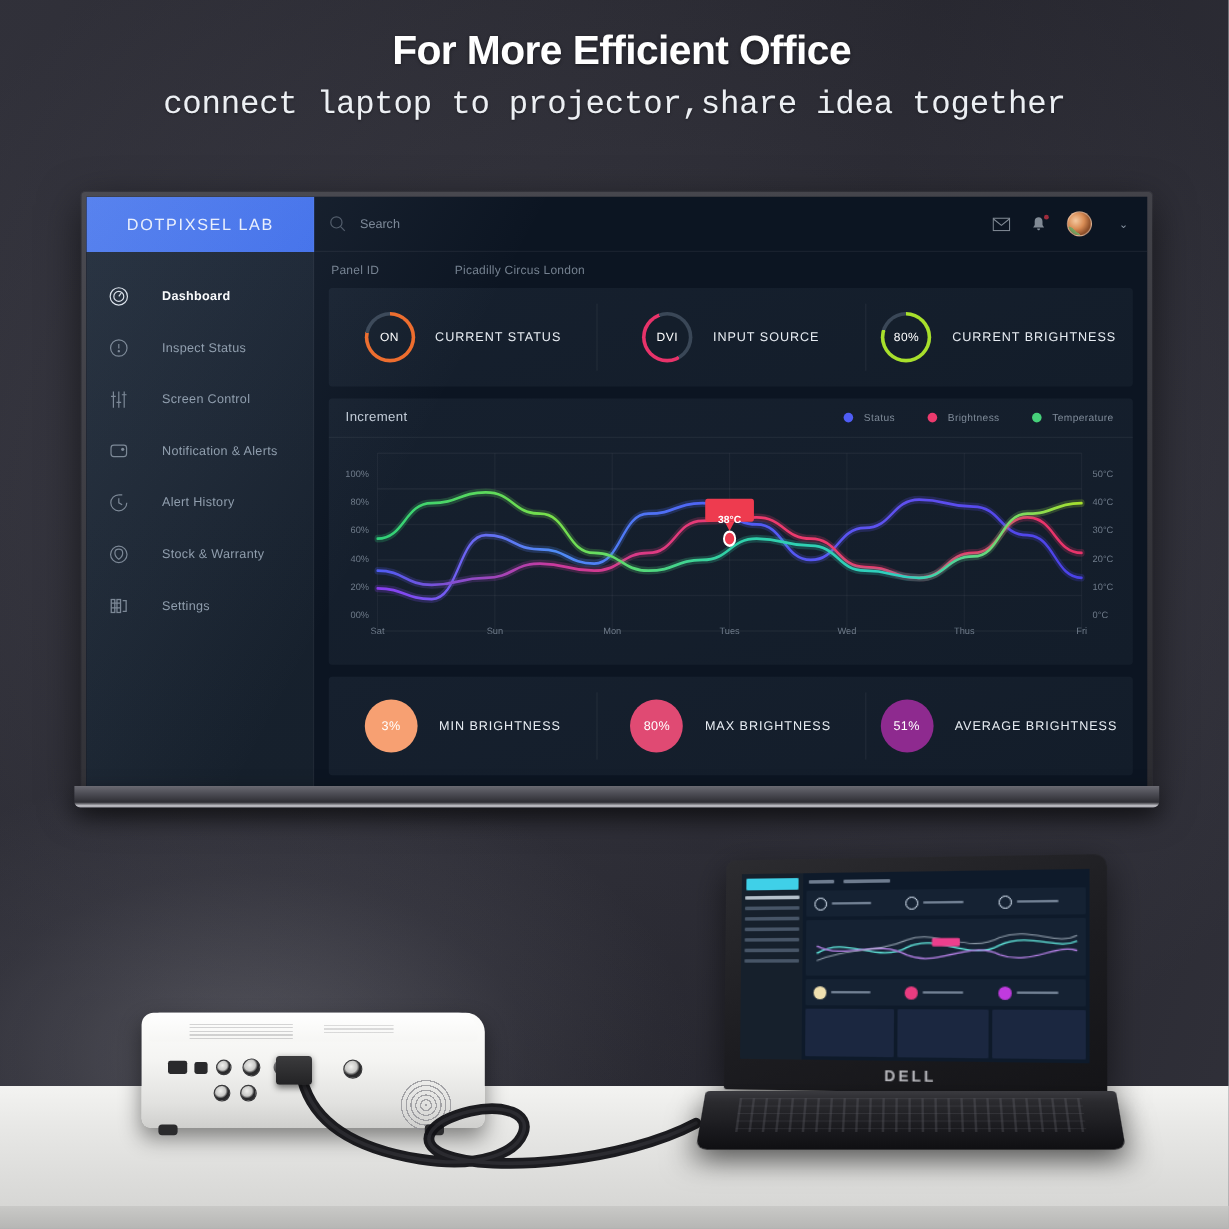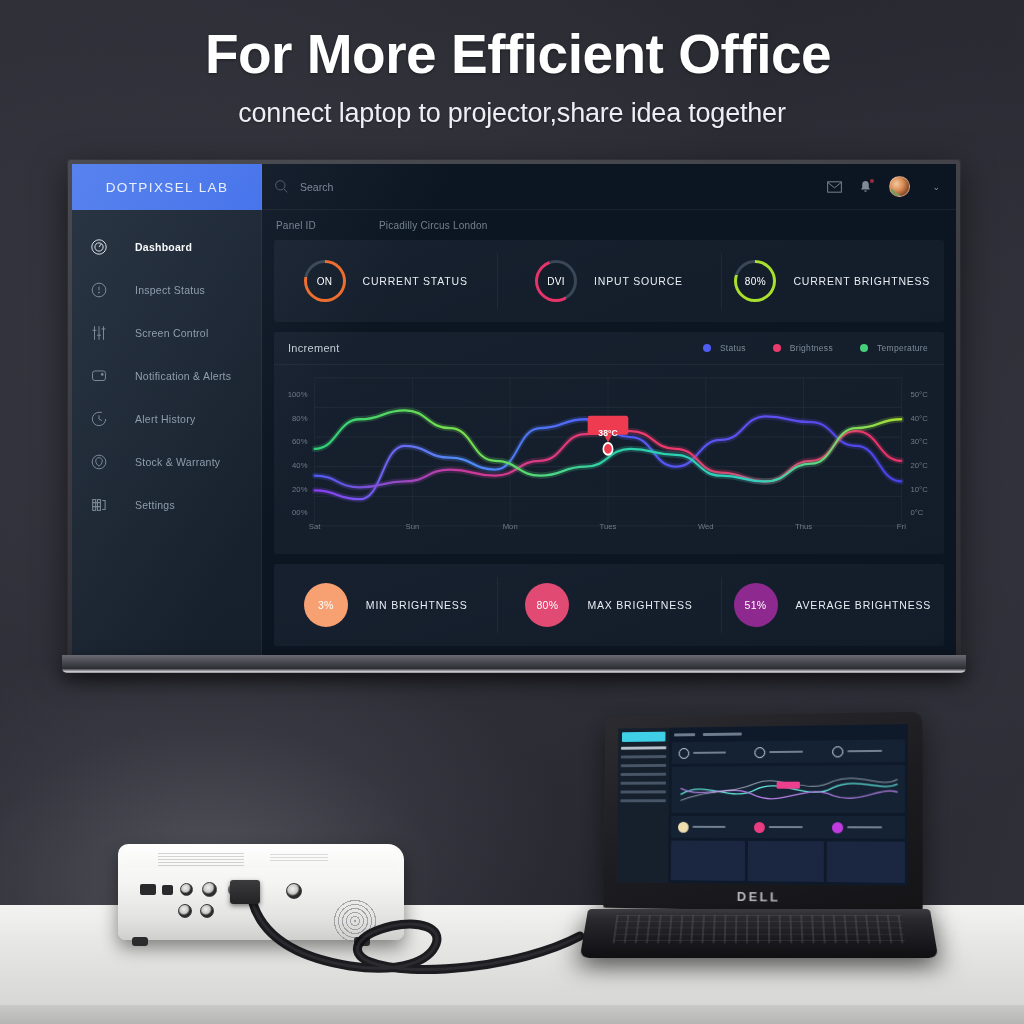--- a/index.html
+++ b/index.html
@@ -26,29 +26,30 @@
     background: radial-gradient(ellipse 900px 700px at 50% 40%, rgba(255,255,255,0.035) 0%, rgba(0,0,0,0.18) 78%);
     pointer-events: none;
   }
 
   
   .headline-wrap {
     position: absolute; left: 0; top: 22px; width: 1024px;
     text-align: center; z-index: 30;
   }
   .headline {
-    color: #ffffff; font-size: 55px; font-weight: 700;
+    color: #ffffff; font-size: 34px; font-weight: 700;
     letter-spacing: -0.5px; line-height: 1.18;
     text-shadow: 0 1px 3px rgba(0,0,0,0.45);
     margin-left: 12px;
   }
   .subhead {
     color: #eceff3; font-size: 27px; font-weight: 400;
     margin-top: 11px; letter-spacing: -0.2px;
     text-shadow: 0 1px 2px rgba(0,0,0,0.35);
+    font-family: Liberation Mono, monospace;
   }
 
   
   .screen-frame {
     position: absolute; left: 68px; top: 160px;
     width: 892px; height: 500px;
     background: linear-gradient(170deg, #4b4b52 0%, #3a3a40 50%, #2b2b30 100%);
     padding: 4px 4px 0 4px;
     border-radius: 3px;
     box-shadow: 0 10px 34px rgba(0,0,0,0.55), 0 0 0 1px rgba(255,255,255,0.05);

